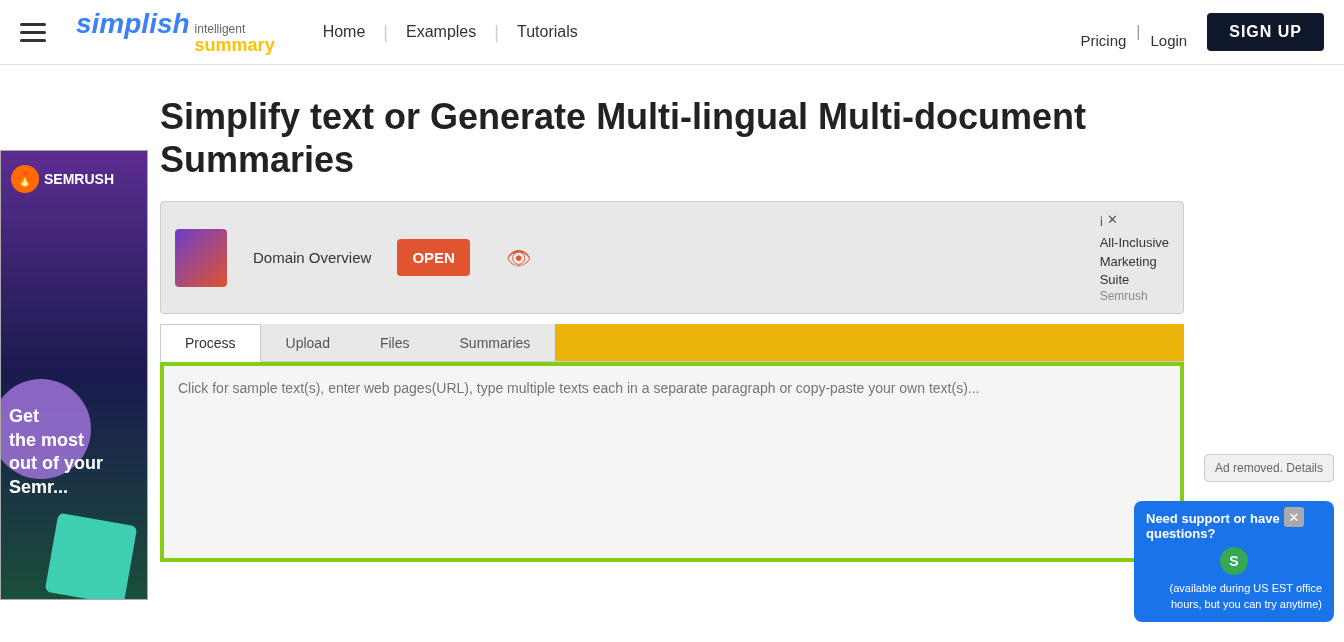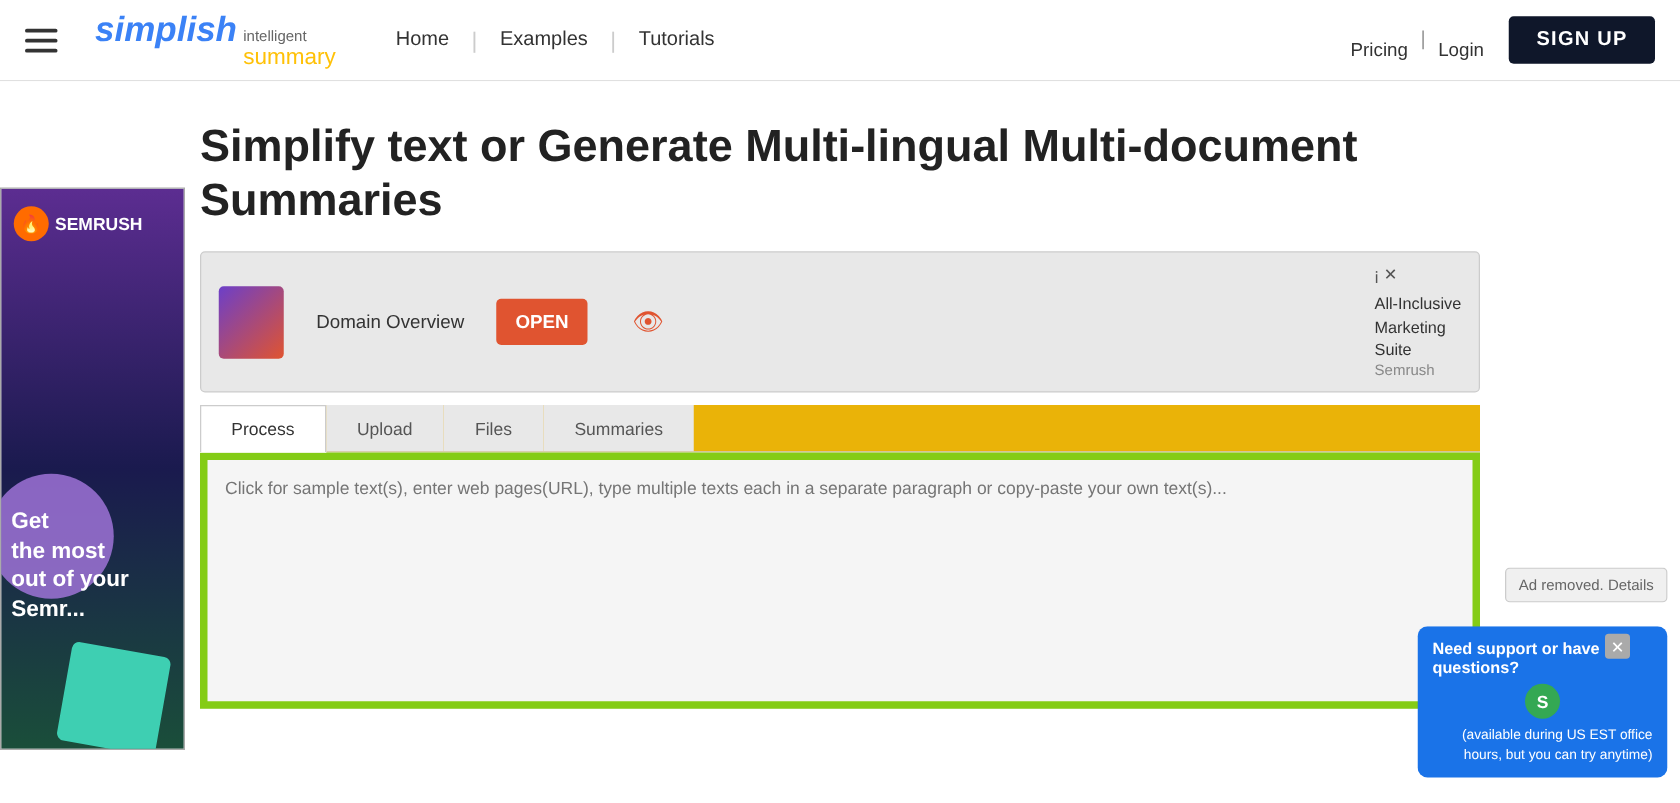--- a/index.html
+++ b/index.html
@@ -45,21 +45,21 @@
     }
     .logo-intelligent {
       font-size: 12px;
       color: #666;
       font-weight: normal;
       line-height: 1;
     }
     .logo-summary {
       font-size: 18px;
       color: #FFC107;
-      font-weight: normal;
+      font-weight: bold;
     }
     .logo-text-block {
       display: flex;
       flex-direction: column;
       align-items: flex-start;
     }
     .nav-links {
       display: flex;
       align-items: center;
       gap: 0;
@@ -204,21 +204,21 @@
       border-bottom: 1px solid #fff;
       margin-bottom: -1px;
     }
 
     
     .main-content {
       margin: 0 160px;
       padding: 0;
     }
     .text-area-wrapper {
-      border: 6px solid #84cc16;
+      border: 4px solid #84cc16;
       background: #f5f5f5;
       padding: 14px;
       min-height: 180px;
     }
     .text-area-input {
       width: 100%;
       min-height: 160px;
       border: none;
       background: transparent;
       font-size: 14px;

